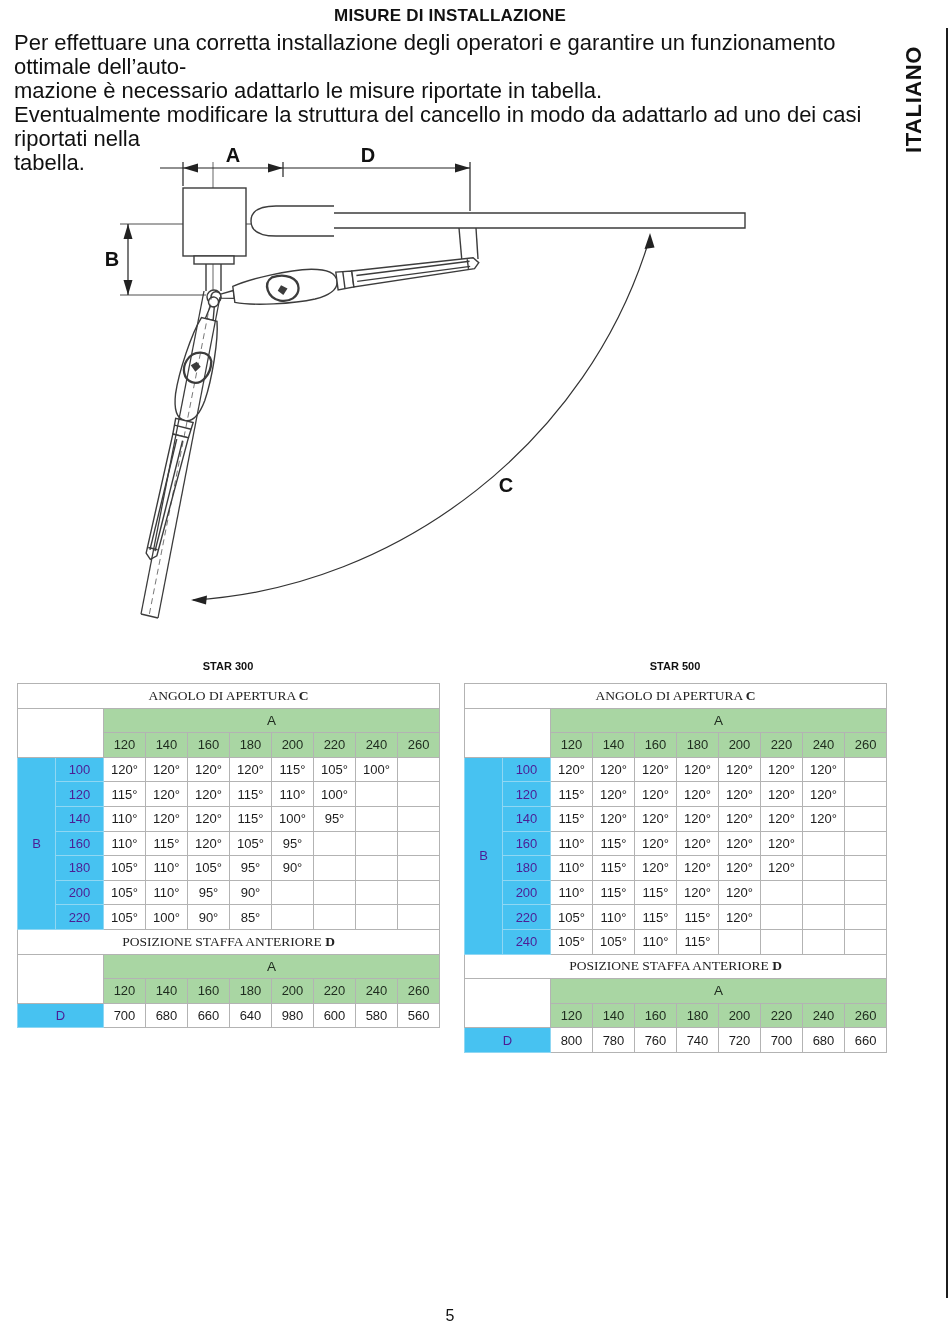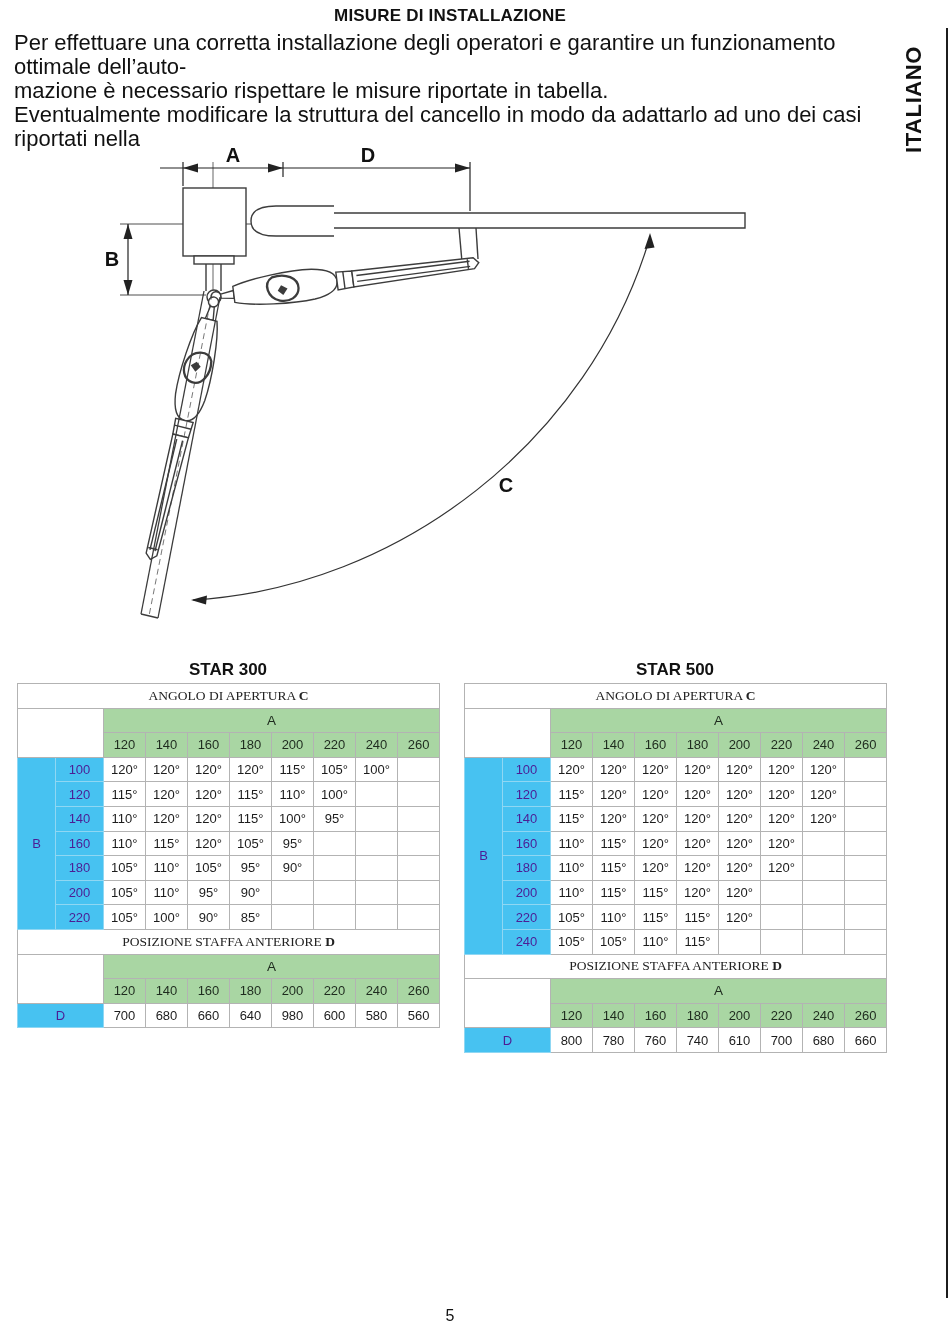--- a/index.html
+++ b/index.html
@@ -24,21 +24,21 @@
   }
   .page-rule{
     position:absolute;left:946px;top:28px;width:2px;height:1270px;background:#1c1c1c;
   }
   .diagram{position:absolute;top:140px;left:0;}
   .pagenum{
     position:absolute;top:1307px;left:0;width:900px;text-align:center;font-size:16px;
   }
   .table-block{position:absolute;top:660px;width:422px;}
   .tb-left{left:17px;} .tb-right{left:464px;}
-  .table-title{text-align:center;font-weight:bold;font-size:17px;height:21px;margin-bottom:2px;}
+  .table-title{text-align:center;font-weight:bold;font-size:11px;height:21px;margin-bottom:2px;}
   table.meas{
     border-collapse:collapse;table-layout:fixed;width:422px;
     font-size:13px;
   }
   table.meas td{
     border:1px solid #b3b3b3;height:23.6px;text-align:center;
     padding:0;color:#1c1c1c;overflow:hidden;white-space:nowrap;
   }
   table.meas td.hdr{font-size:13.5px;background:#fff;color:#222;font-family:Liberation Serif, serif;}
   table.meas td.green{background:var(--green,#a9d6a3);color:#1e2b1e;}
@@ -49,22 +49,23 @@
 </style>
 </head>
 <body>
 
 <div class="page">
 
   <div class="doc-title">MISURE DI INSTALLAZIONE</div>
 
   <div class="para">
     <div>Per effettuare una corretta installazione degli operatori e garantire un funzionamento ottimale dell’auto-</div>
-    <div>mazione è necessario rispettare le misure riportate in tabella.</div>
+    <div>mazione è necessario adattarlo le misure riportate in tabella.</div>
     <div>Eventualmente modificare la struttura del cancello in modo da adattarlo ad uno dei casi riportati nella</div>
+    <div>tabella.</div>
   </div>
 
   <div class="side-label">ITALIANO</div>
   <div class="page-rule"></div>
 
   <svg class="diagram" width="950" height="520" viewBox="0 0 950 520">
 
     <defs>
       <g id="act" stroke="#3c3c3c" fill="#ffffff" stroke-width="1.4">
         <circle cx="2" cy="0" r="5"></circle>
@@ -421,21 +422,21 @@
               <td class="green">220</td>
               <td class="green">240</td>
               <td class="green">260</td>
             </tr>
             <tr>
               <td class="blue" colspan="2">D</td>
               <td>800</td>
               <td>780</td>
               <td>760</td>
               <td>740</td>
-              <td>610</td>
+              <td>720</td>
               <td>700</td>
               <td>680</td>
               <td>660</td>
             </tr>
           </tbody>
         </table>
       </div>
   </div>
 
   <div class="pagenum">5</div>

